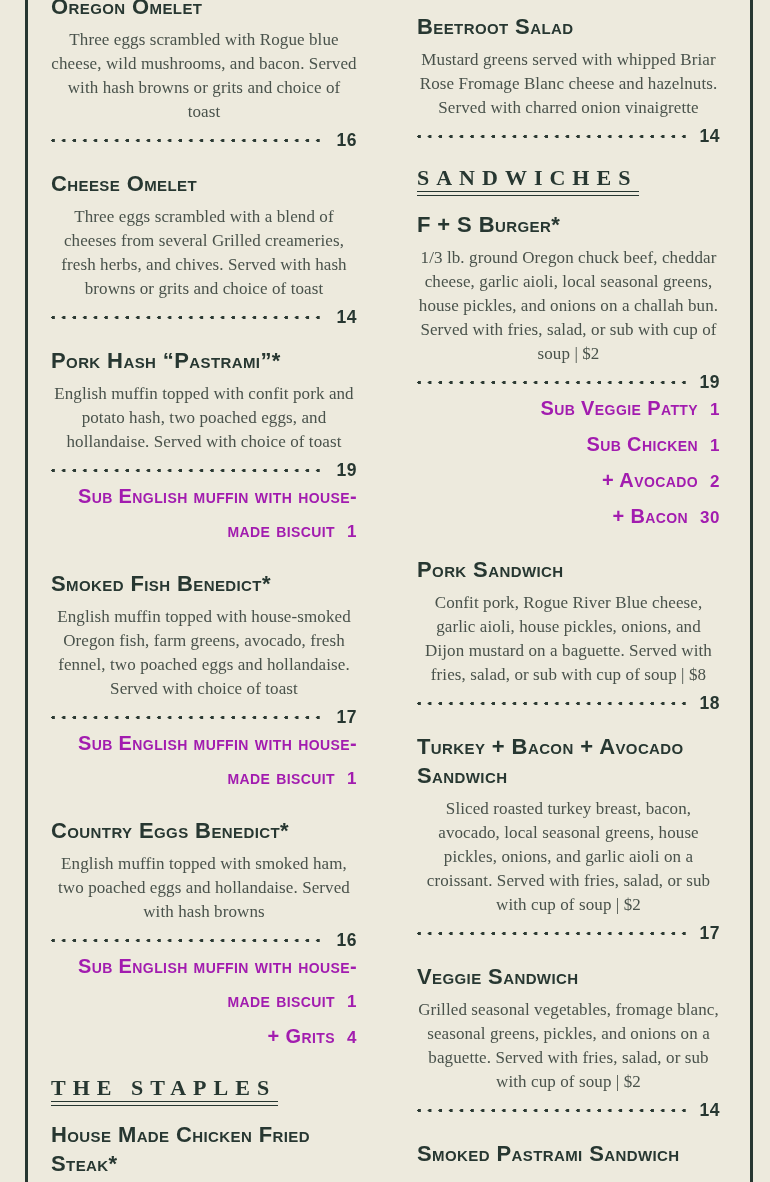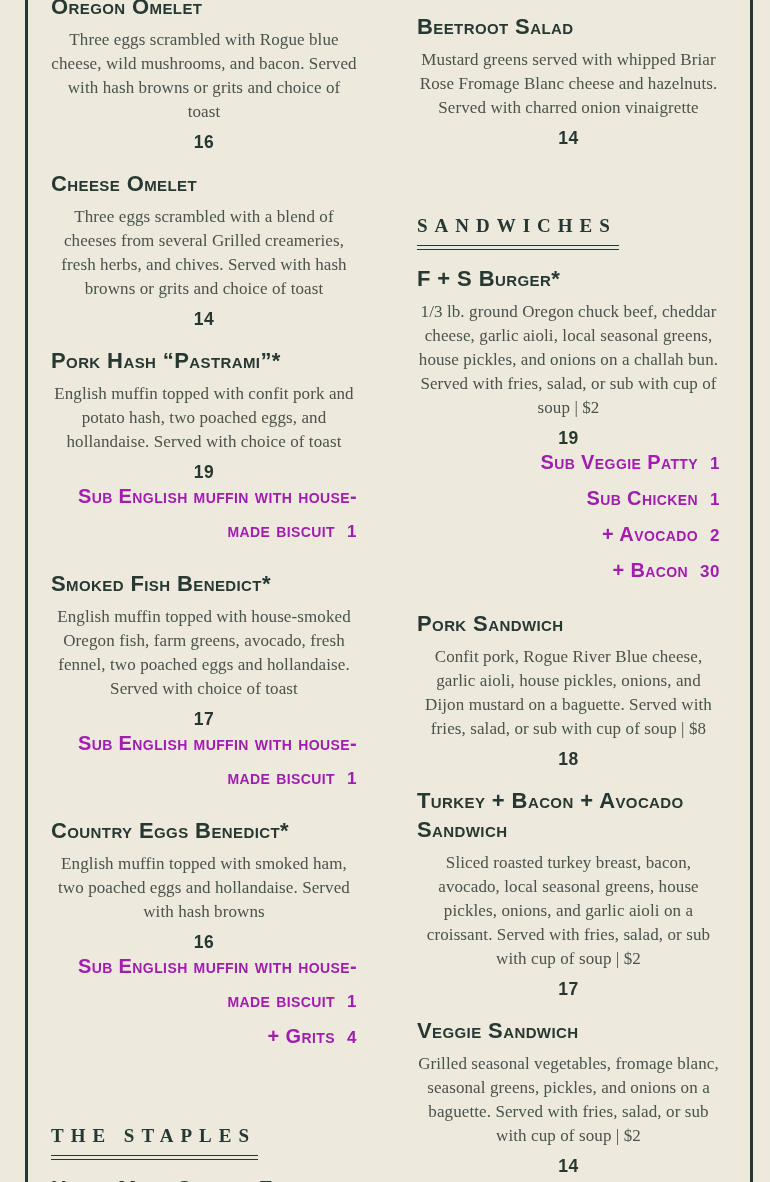--- a/index.html
+++ b/index.html
@@ -33,21 +33,21 @@
     margin-bottom:7px;
   }
   .item-desc {
     font-family:"Liberation Serif", serif;
     font-size:17px;
     line-height:24px;
     letter-spacing:0.1px;
     color:#49524b;
     text-align:center;
   }
-  .leader-row { display:flex; align-items:center; margin-top:8px; height:17px;flex-direction:column; }
+  .leader-row { display:flex; align-items:center; margin-top:8px; height:17px; }
   .dots {
     flex:1;
     height:5px;
     margin-right:12px;
     background-image:radial-gradient(circle at 2.2px 2.5px, #2c3a33 1.75px, transparent 2px);
     background-size:10.6px 5px;
     background-repeat:repeat-x;
   }
   .price {
     font-weight:700;
@@ -65,29 +65,27 @@
     letter-spacing:0.4px;
     color:#a21caf;
   }
   .sub-price { margin-left:12px; font-size:17px; letter-spacing:0.5px; }
 
   .section-block { margin:20px 0 18px; }
   .section-title {
     display:inline-block;
     font-family:"Liberation Serif", serif;
     font-weight:700;
-    font-size:19px;
+    font-size:22px;
     line-height:26px;
     letter-spacing:7px;
     color:#273731;
-    padding-bottom:6px;
     padding-right:2px;
     border-bottom:1.5px solid #273731;
     position:relative;
-    margin-top:48px;
   }
   .section-title::after {
     content:"";
     position:absolute;
     left:0; right:0; bottom:-5px;
     border-top:1.5px solid #273731;
   }
 </style>
 </head>
 <body>

